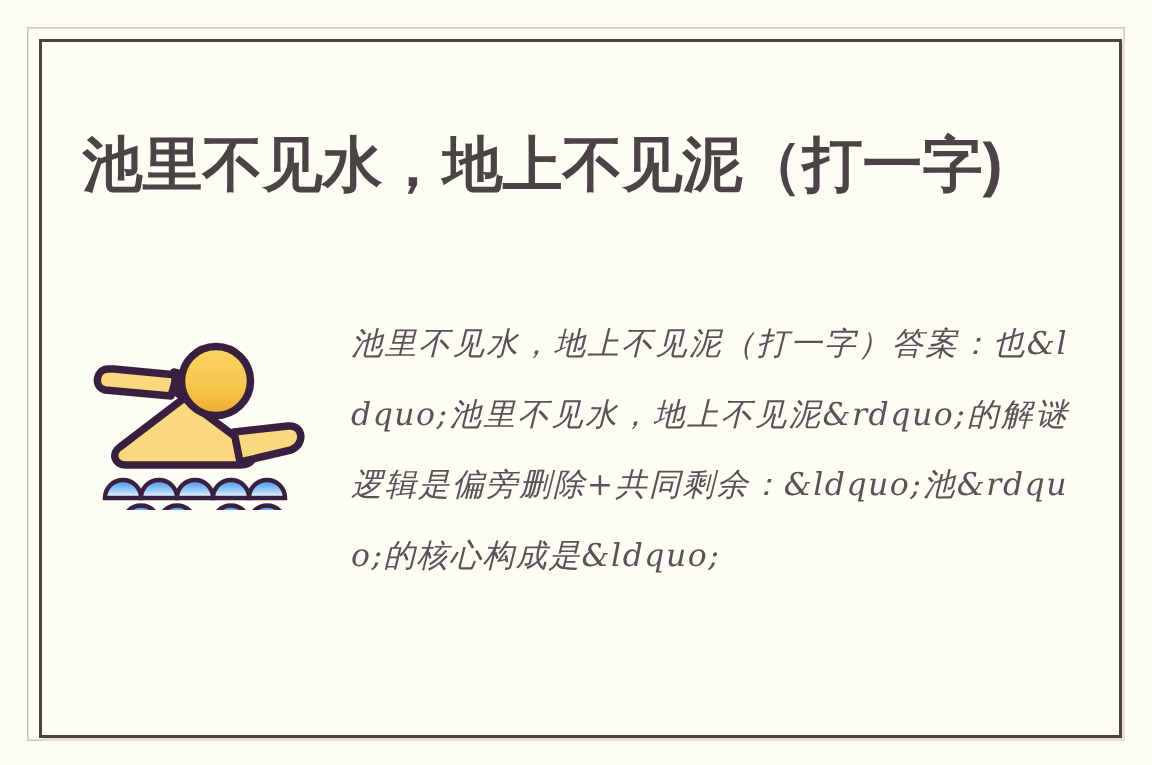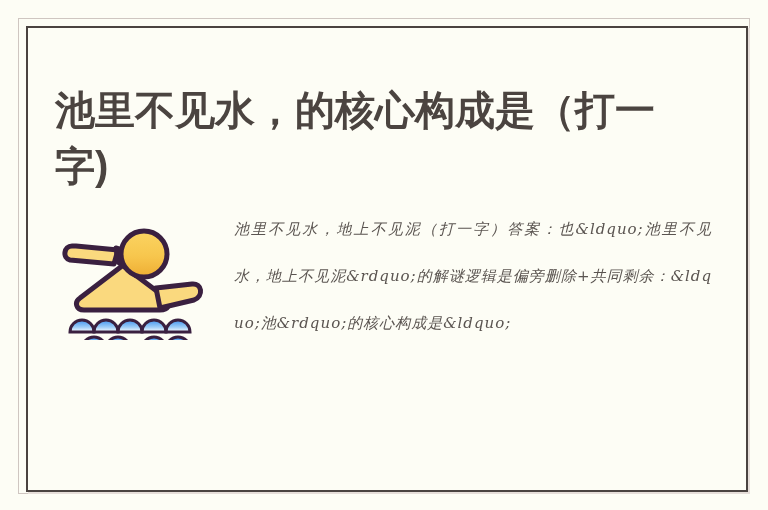--- a/index.html
+++ b/index.html
@@ -96,21 +96,21 @@
     justify-content: center;
     padding-top: 14px;
   }
 
   .text-cell {
     flex: 1 1 auto;
     padding-right: 34px;
   }
 
   .answer-text {
-    font-size: 15px;
+    font-size: 21px;
     line-height: 47px;
     color: #5a5450;
     font-family: "DejaVu Serif", "Liberation Serif", serif;
     font-style: italic;
     text-align: justify;
     letter-spacing: 1px;
     word-break: break-all;
   }
 
   .swimmer {
@@ -121,21 +121,21 @@
 <body>
 
 <div id="page">
 
   <div class="frame-outer"></div>
   <div class="frame-shadow"></div>
   <div class="frame-inner"></div>
 
   <div class="content">
 
-    <h1 class="page-title">池里不见水，的核心构成是（打一字)</h1>
+    <h1 class="page-title">池里不见水，地上不见泥（打一字)</h1>
 
     <div class="body-row">
 
       <div class="icon-cell">
         <svg class="swimmer" width="150" height="120" viewBox="0 0 150 120">
 
           <path d="M16 26 C8 26 6 38 14 40 L58 44 L62 30 L20 26 Z" fill="#fad97e" stroke="#3a2040" stroke-width="5" stroke-linejoin="round" stroke-linecap="round"></path>
 
           <path d="M60 28 C70 30 74 38 66 46 L24 78 C18 82 20 90 28 90 L104 90 C112 90 116 84 110 78 L62 42 Z" fill="#fad97e" stroke="#3a2040" stroke-width="5" stroke-linejoin="round" stroke-linecap="round"></path>
 

